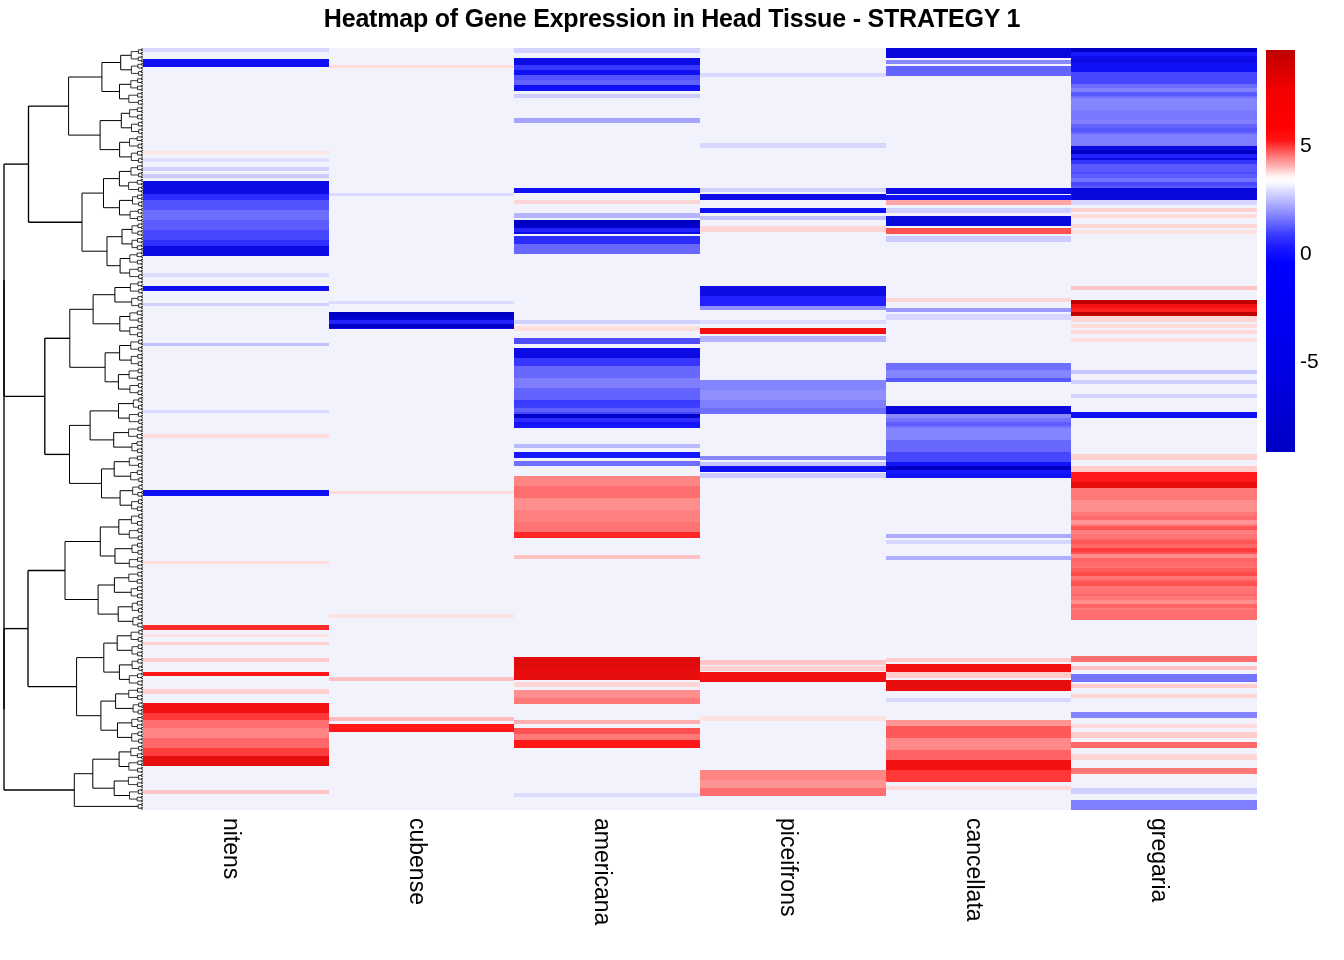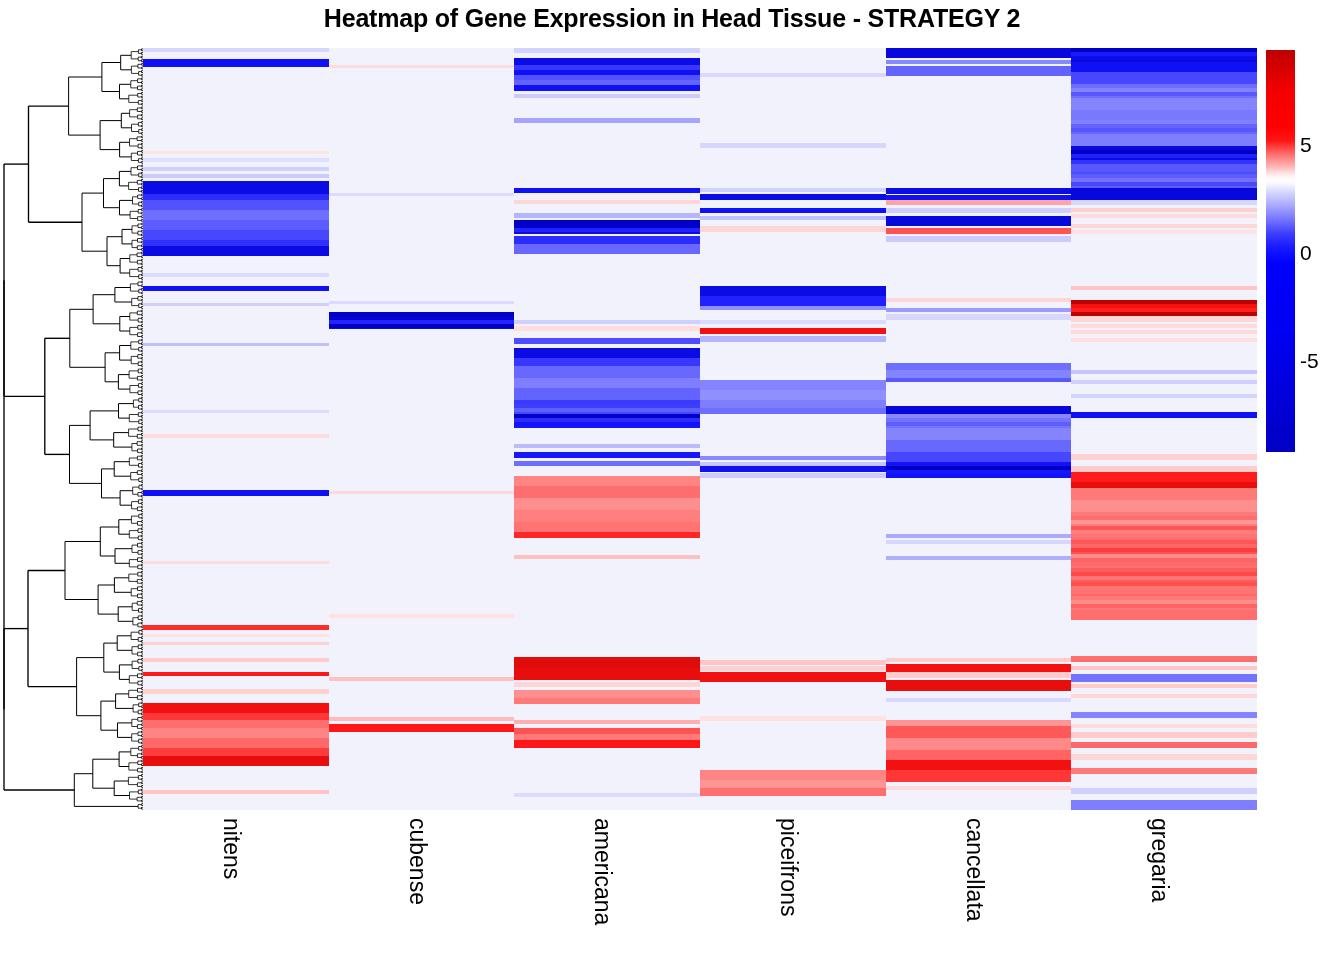--- a/index.html
+++ b/index.html
@@ -116,21 +116,21 @@
     transform-origin: left top;
     transform: rotate(90deg);
     font-family: "Liberation Sans", sans-serif;
   }
 </style>
 </head>
 <body>
 
 <div id="figure">
 
-  <div id="title">Heatmap of Gene Expression in Head Tissue - STRATEGY 2</div>
+  <div id="title">Heatmap of Gene Expression in Head Tissue - STRATEGY 1</div>
 
   <div id="dendro-wrap">
     <svg id="dendro" width="141" height="762" viewBox="0 0 141 762">
         <path d="M141.0,0.9 L139.5,0.9" stroke="#000" stroke-width="0.8" fill="none"></path>
         <path d="M141.0,2.7 L139.5,2.7" stroke="#000" stroke-width="0.8" fill="none"></path>
         <path d="M139.5,0.9 L139.5,2.7" stroke="#000" stroke-width="0.8" fill="none"></path>
         <path d="M141.0,4.5 L139.4,4.5" stroke="#000" stroke-width="0.8" fill="none"></path>
         <path d="M141.0,6.3 L139.4,6.3" stroke="#000" stroke-width="0.8" fill="none"></path>
         <path d="M139.4,4.5 L139.4,6.3" stroke="#000" stroke-width="0.8" fill="none"></path>
         <path d="M141.0,8.2 L139.4,8.2" stroke="#000" stroke-width="0.8" fill="none"></path>

